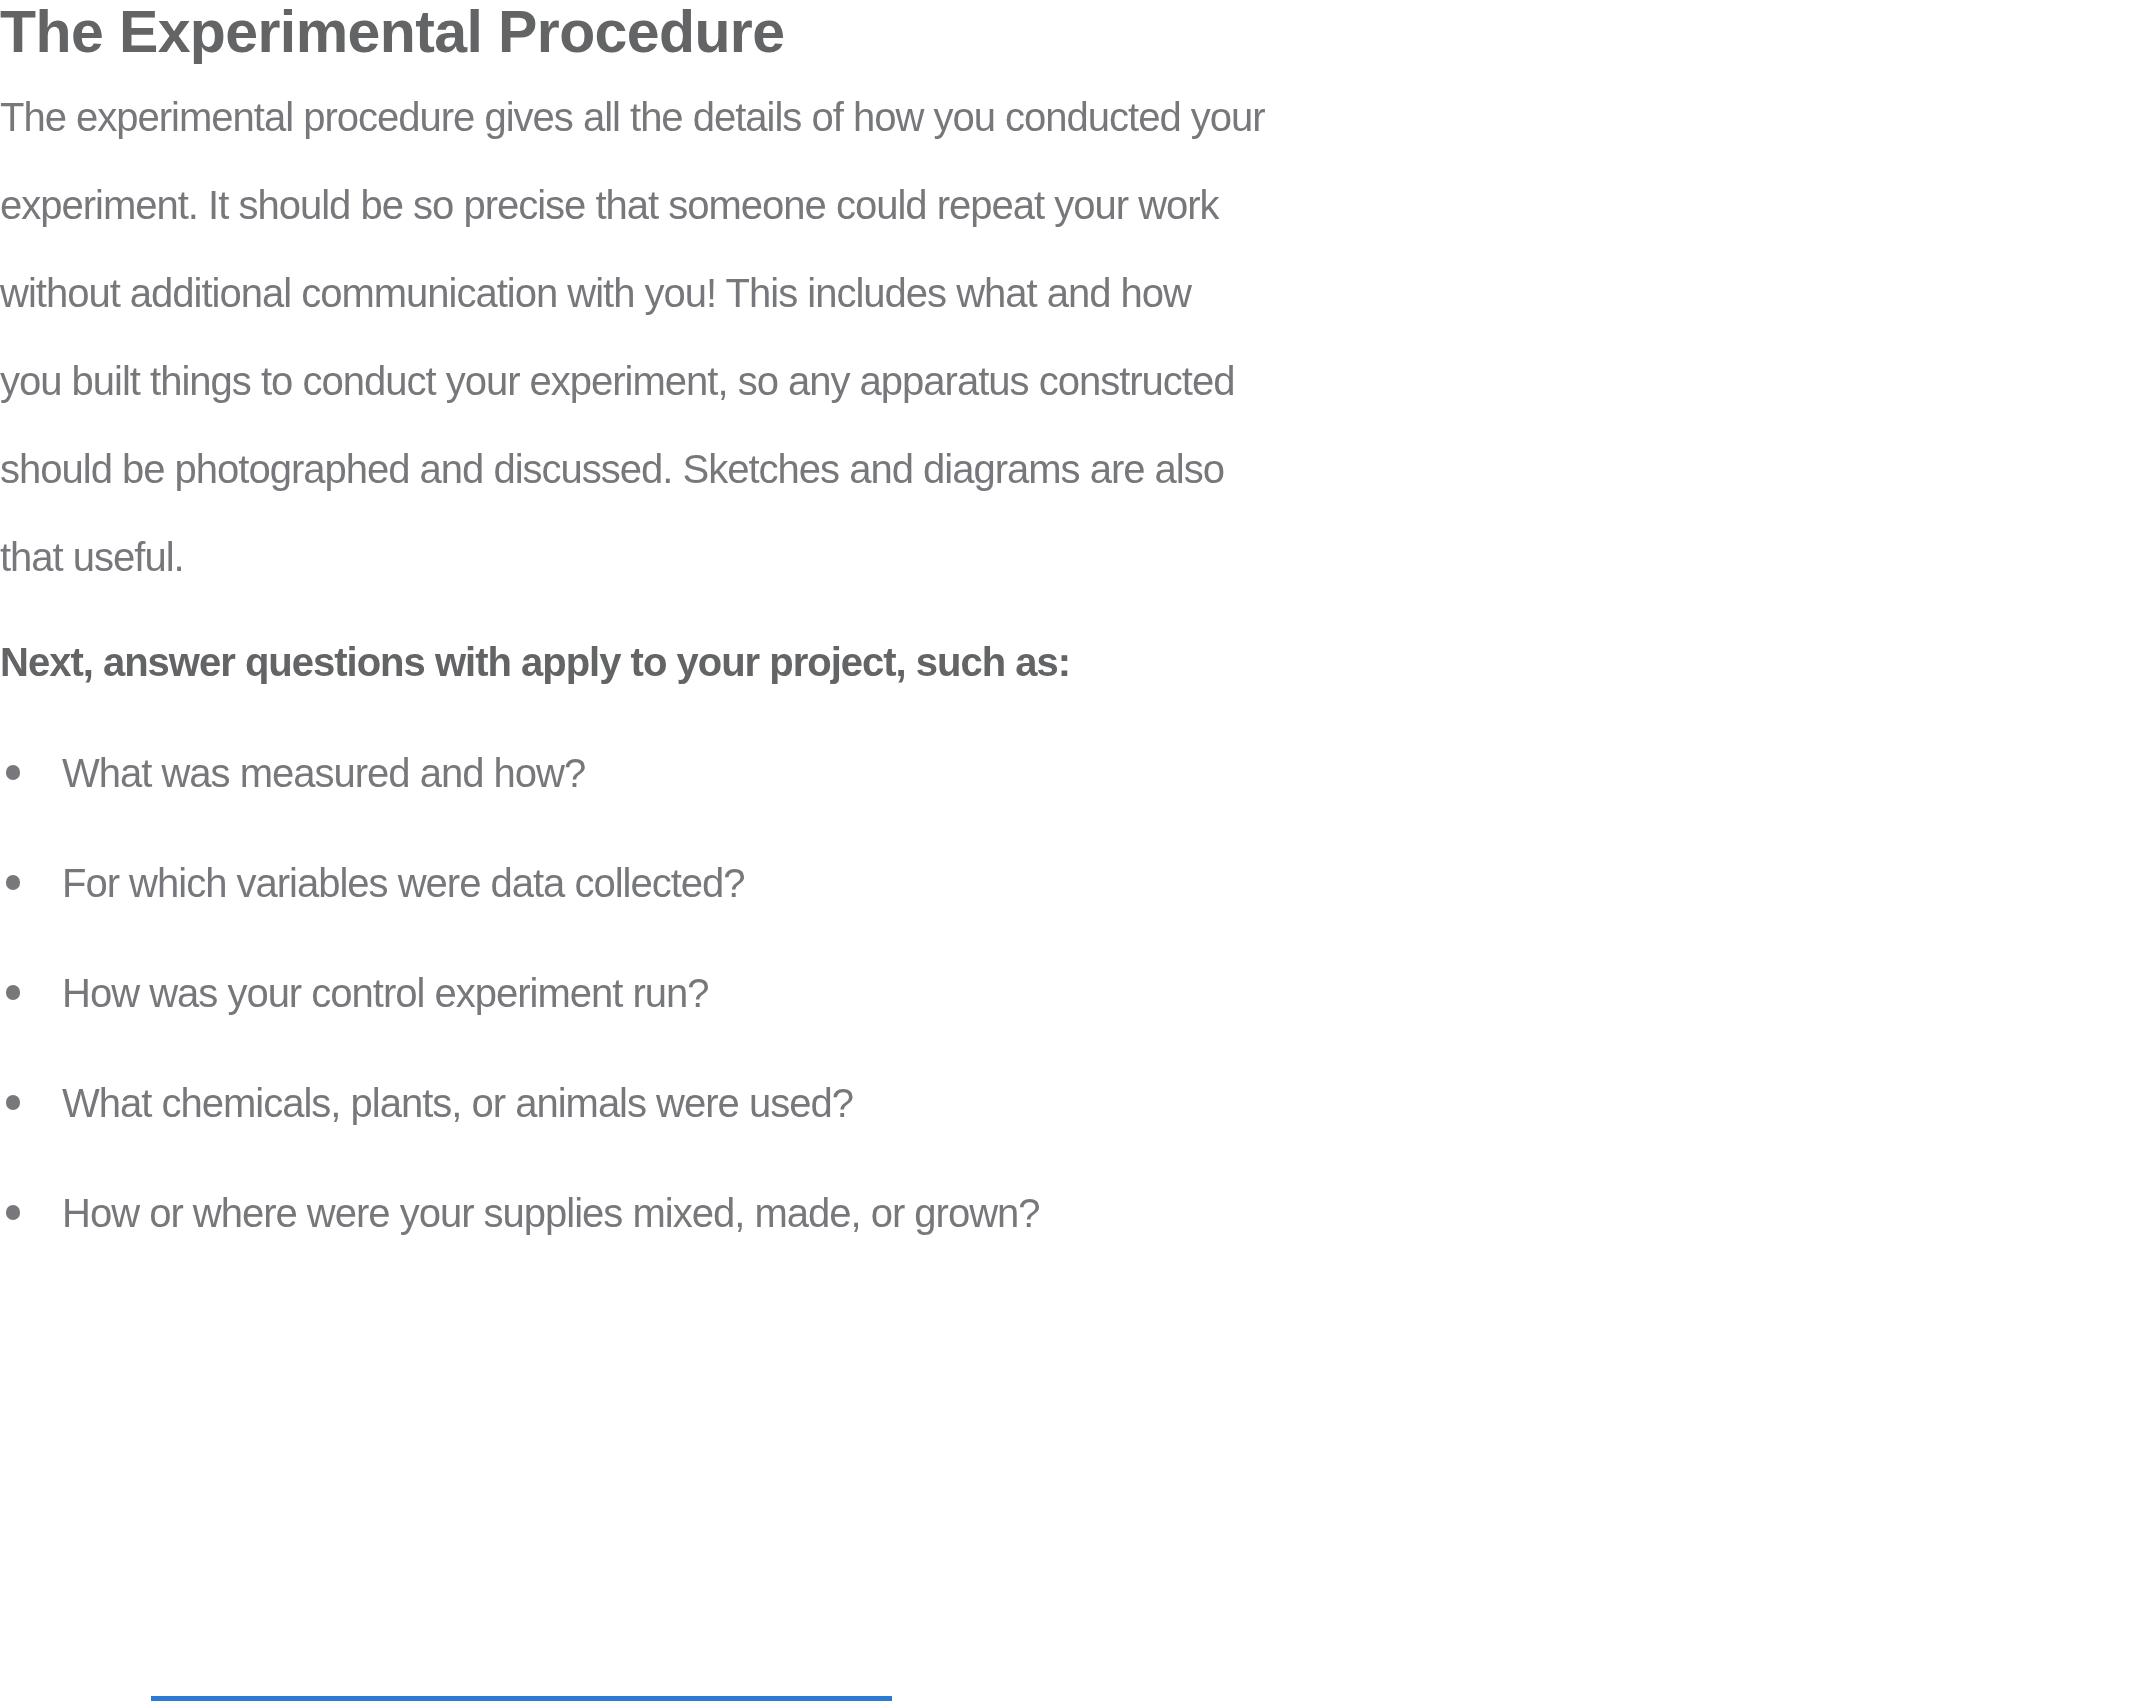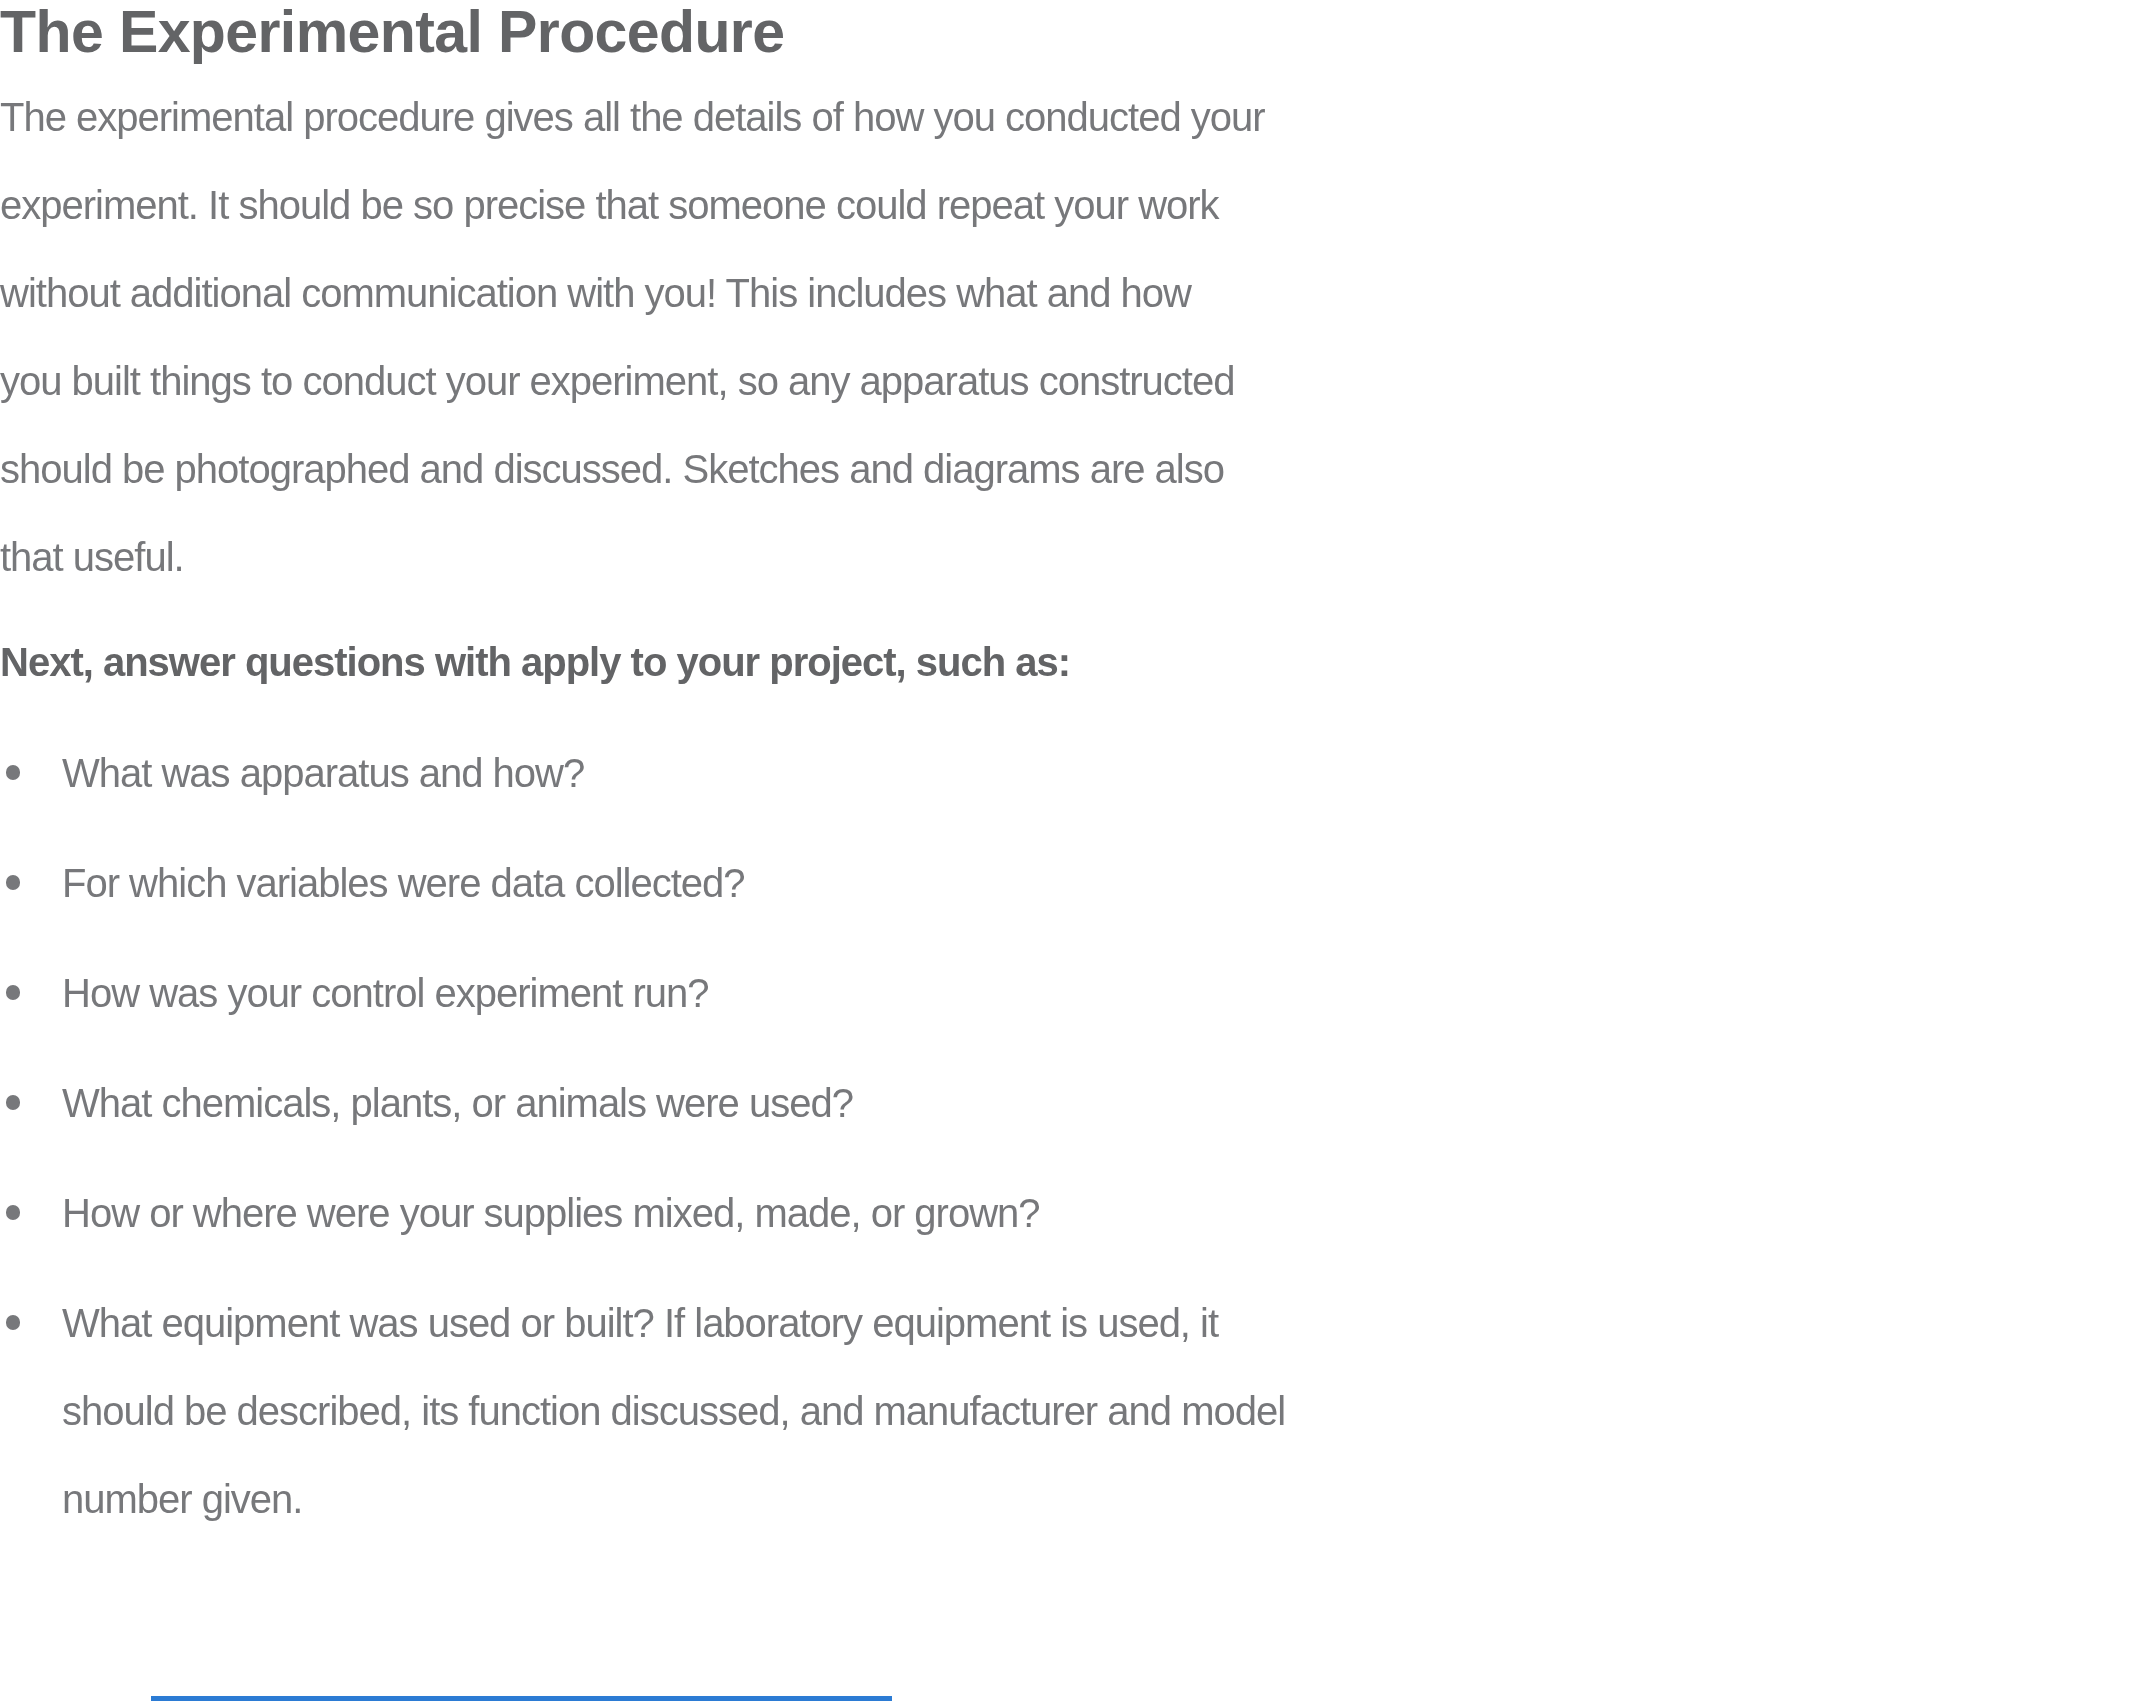--- a/index.html
+++ b/index.html
@@ -86,21 +86,21 @@
     <div class="line">should be photographed and discussed. Sketches and diagrams are also</div>
     <div class="line">that useful.</div>
   </div>
 
   <div class="lead-in">Next, answer questions with apply to your project, such as:</div>
 
   <ul class="questions">
 
     <li>
       <span class="dot"></span>
-      <div class="q-line">What was apparatus and how?</div>
+      <div class="q-line">What was measured and how?</div>
     </li>
 
     <li>
       <span class="dot"></span>
       <div class="q-line">For which variables were data collected?</div>
     </li>
 
     <li>
       <span class="dot"></span>
       <div class="q-line">How was your control experiment run?</div>
@@ -109,25 +109,19 @@
     <li>
       <span class="dot"></span>
       <div class="q-line">What chemicals, plants, or animals were used?</div>
     </li>
 
     <li>
       <span class="dot"></span>
       <div class="q-line">How or where were your supplies mixed, made, or grown?</div>
     </li>
 
-    <li>
-      <span class="dot"></span>
-      <div class="q-line">What equipment was used or built? If laboratory equipment is used, it</div>
-      <div class="q-line">should be described, its function discussed, and manufacturer and model</div>
-      <div class="q-line">number given.</div>
-    </li>
 
   </ul>
 
 </div>
 
 <div class="accent-line" style="background: rgb(43, 123, 212);"></div>
 
 
 </body></html>

